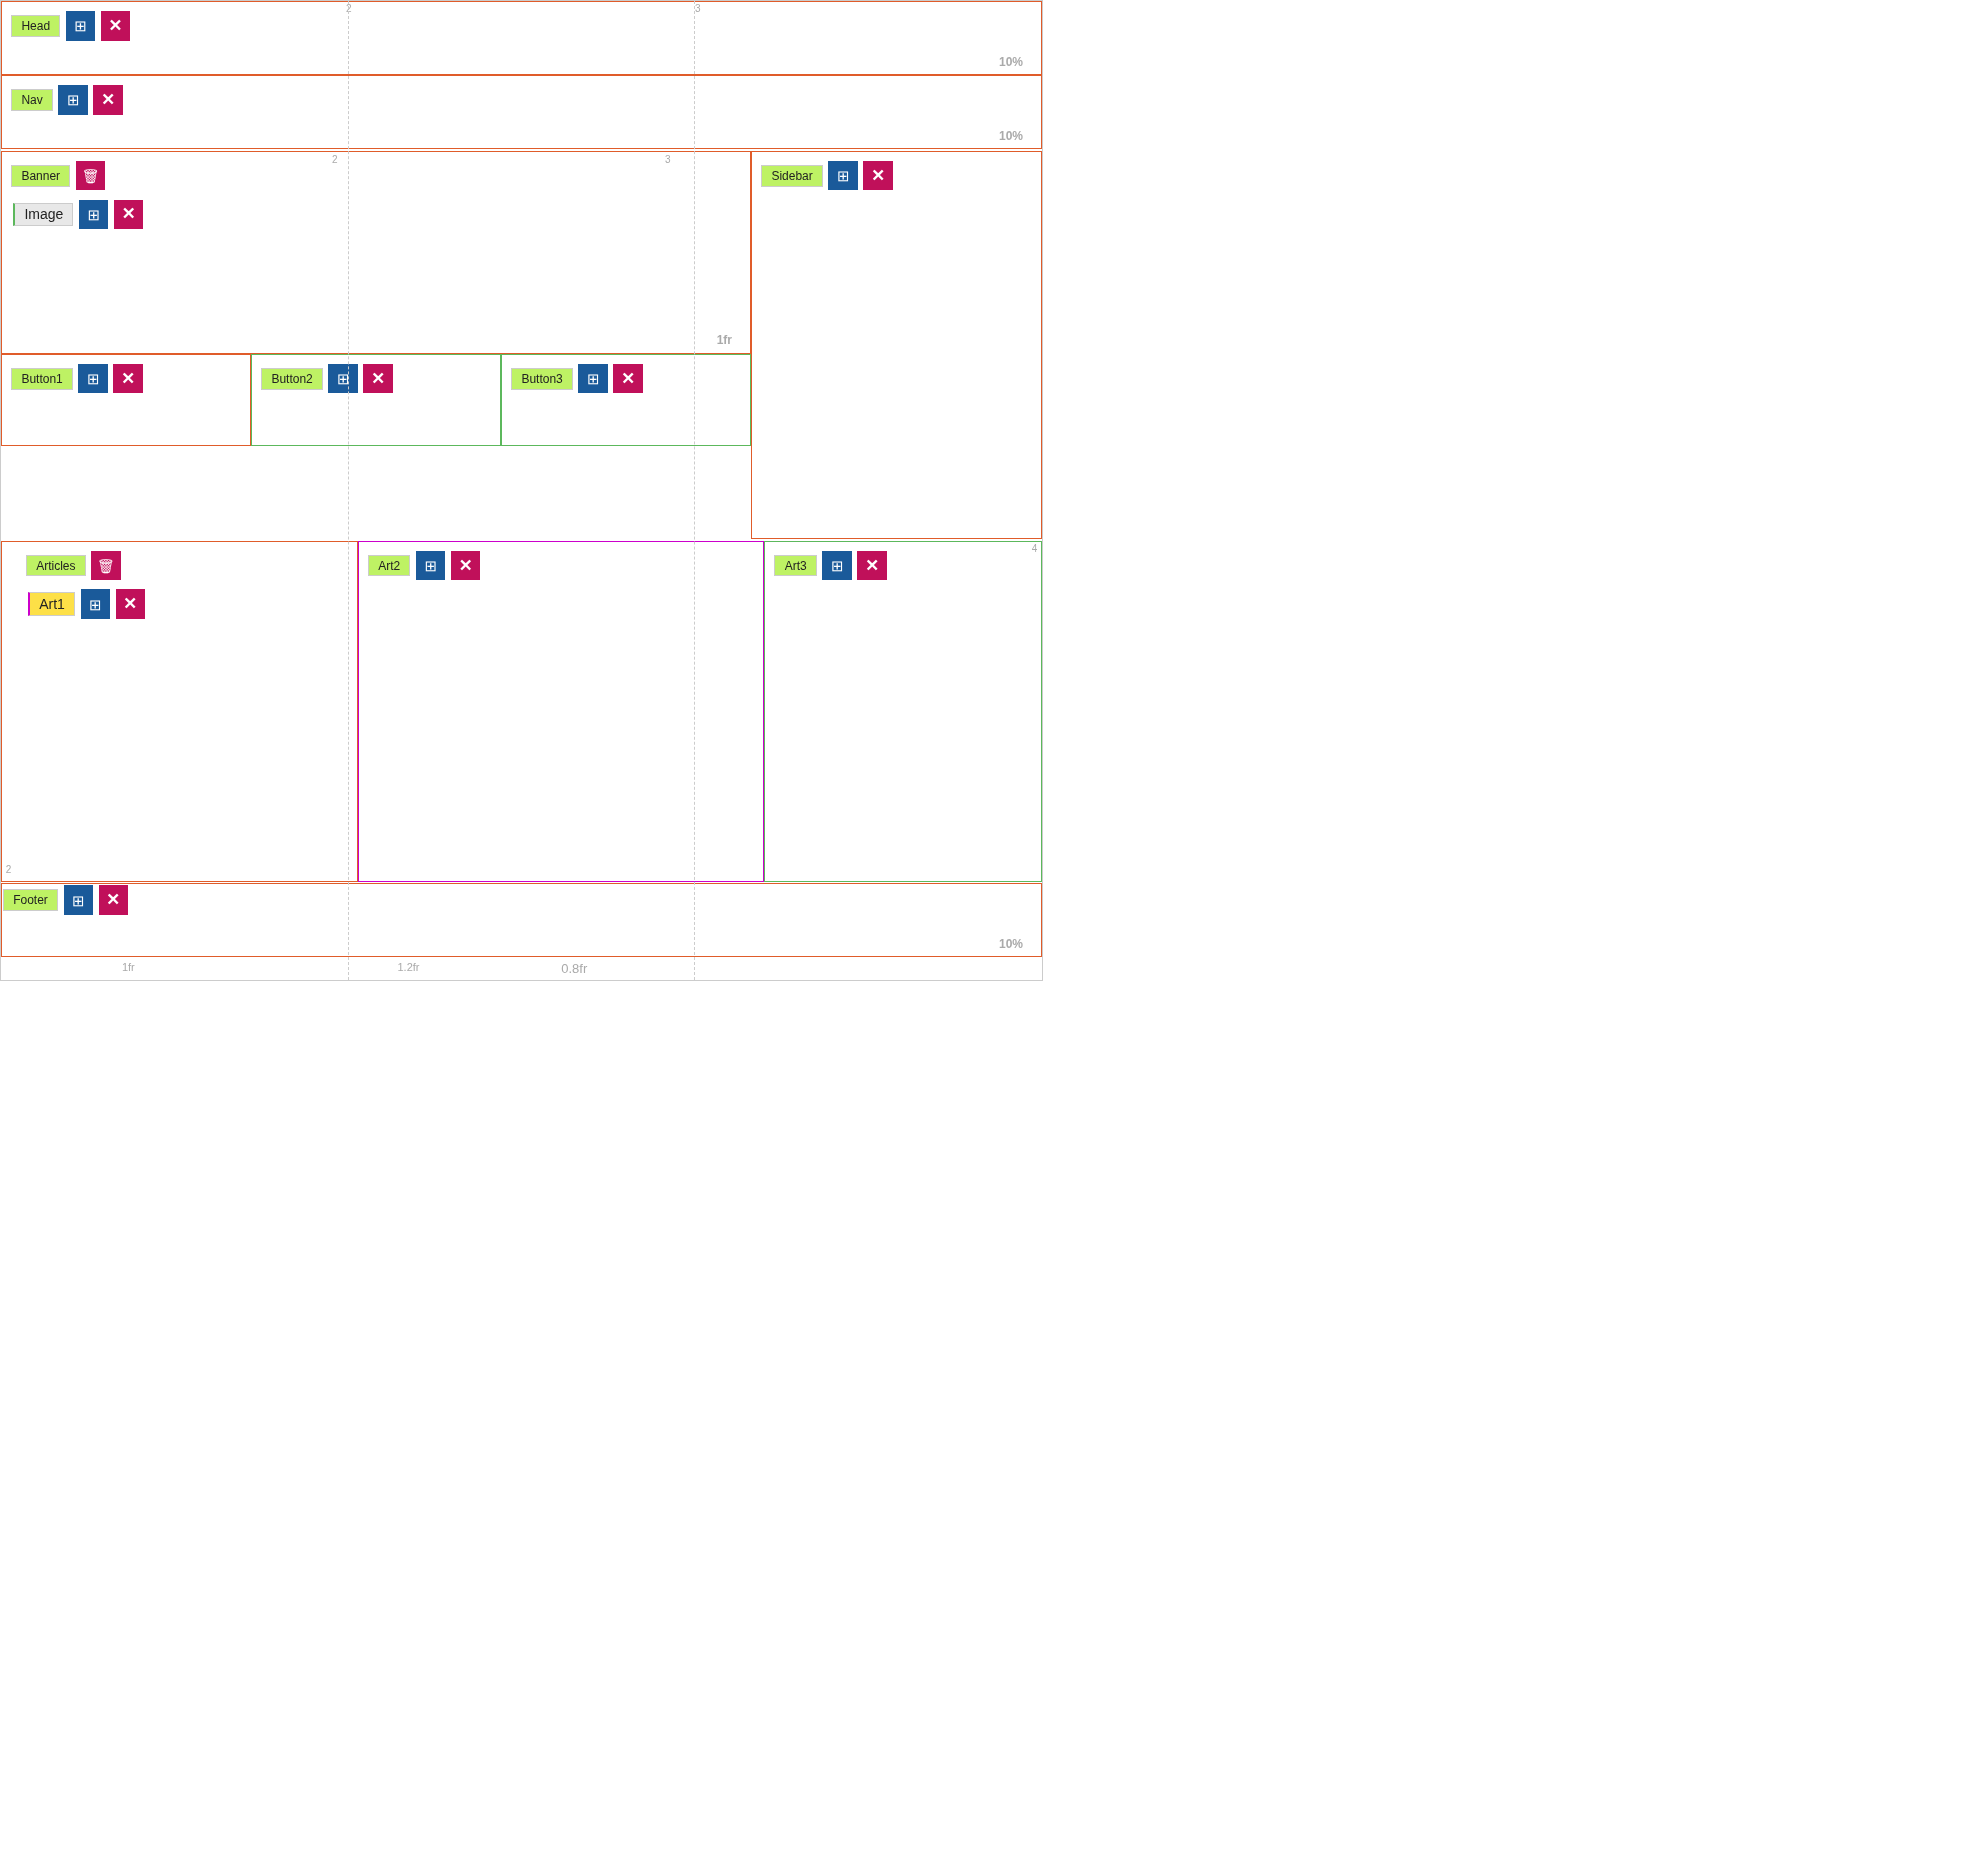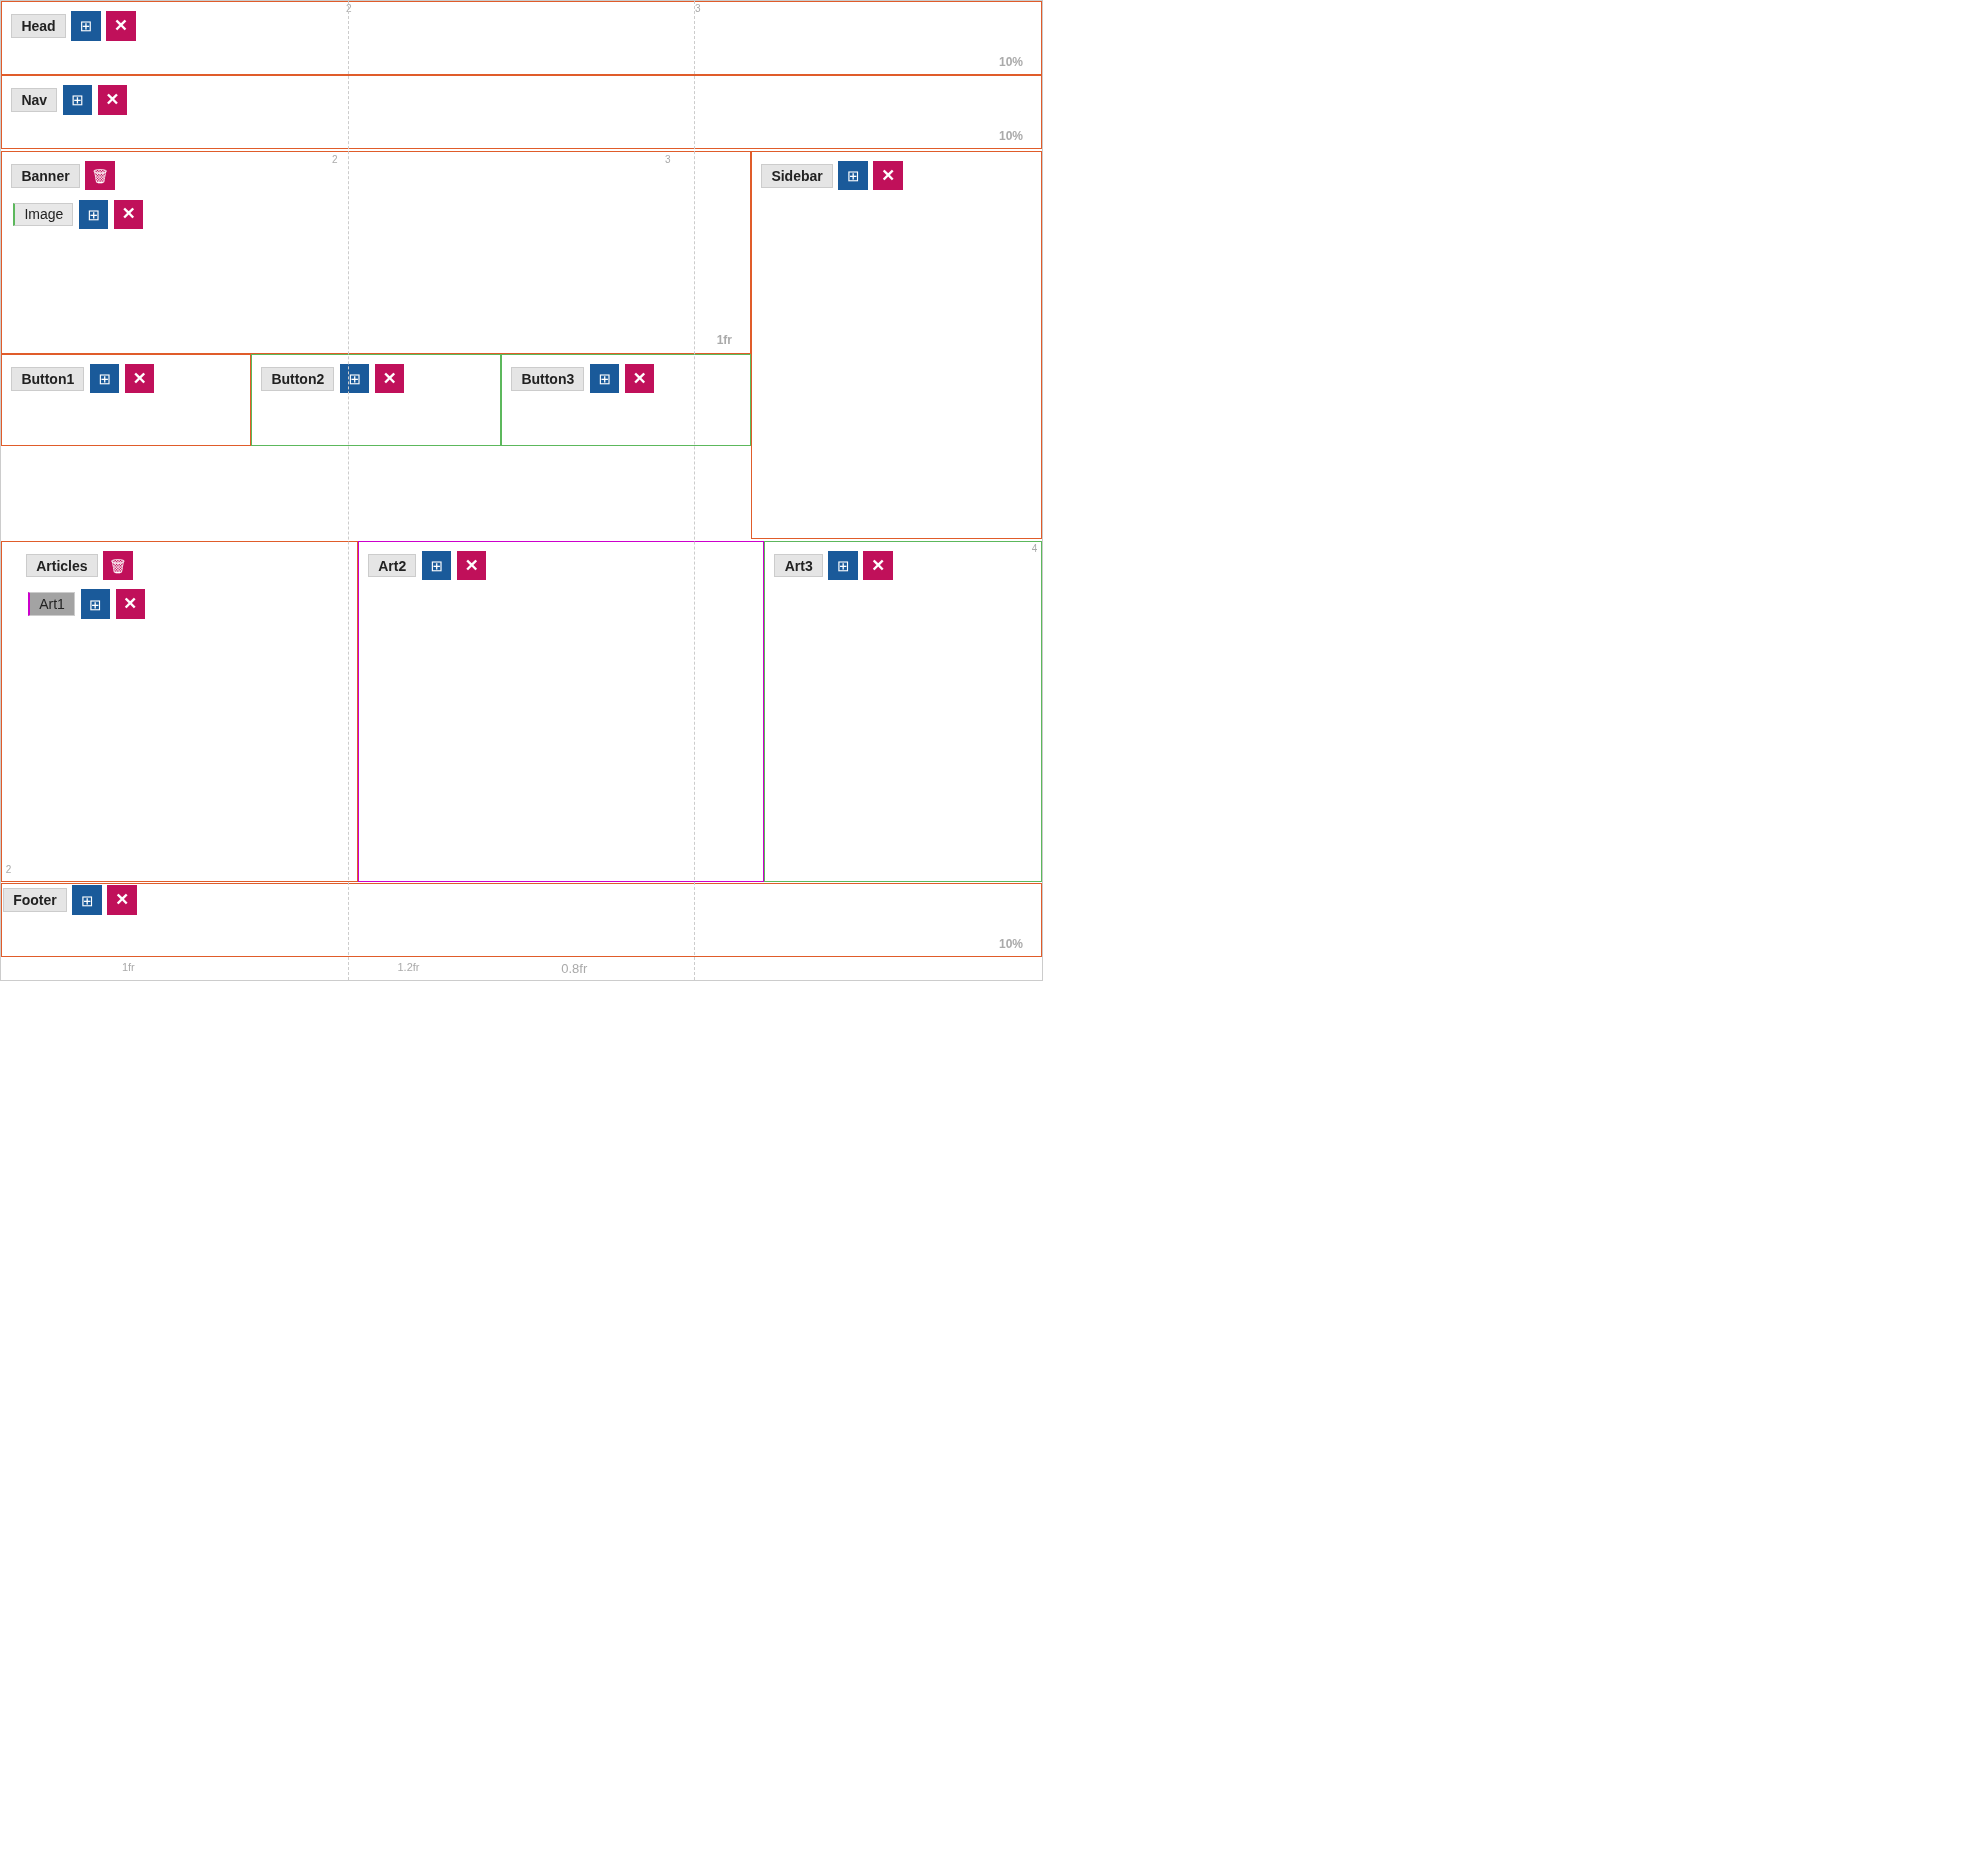--- a/index.html
+++ b/index.html
@@ -132,41 +132,41 @@
     }
 
     
     .comp-header {
       display: flex;
       align-items: center;
       gap: 5.5px;
     }
 
     .comp-label {
-      background: #e5e5e5;
+      background: #bef264;
       border: 0.9px solid #ccc;
       padding: 2.8px 9.2px;
-      font-size: 14px;
+      font-size: 12px;
       color: #222;
-      font-weight: bold;
+      font-weight: normal;
     }
 
     .comp-label-green {
       background: #e8e8e8;
       border-left: 2.8px solid #5cb85c;
       border-top: 0.9px solid #ccc;
       border-right: 0.9px solid #ccc;
       border-bottom: 0.9px solid #ccc;
       padding: 2.8px 9.2px;
       font-size: 14px;
       color: #222;
     }
 
     .comp-label-pink {
-      background: #a3a3a3;
+      background: #fde047;
       border-left: 2.8px solid #cc00cc;
       border-top: 0.9px solid #ccc;
       border-right: 0.9px solid #ccc;
       border-bottom: 0.9px solid #ccc;
       padding: 2.8px 9.2px;
       font-size: 14px;
       color: #222;
     }
 
     .btn-grid {

